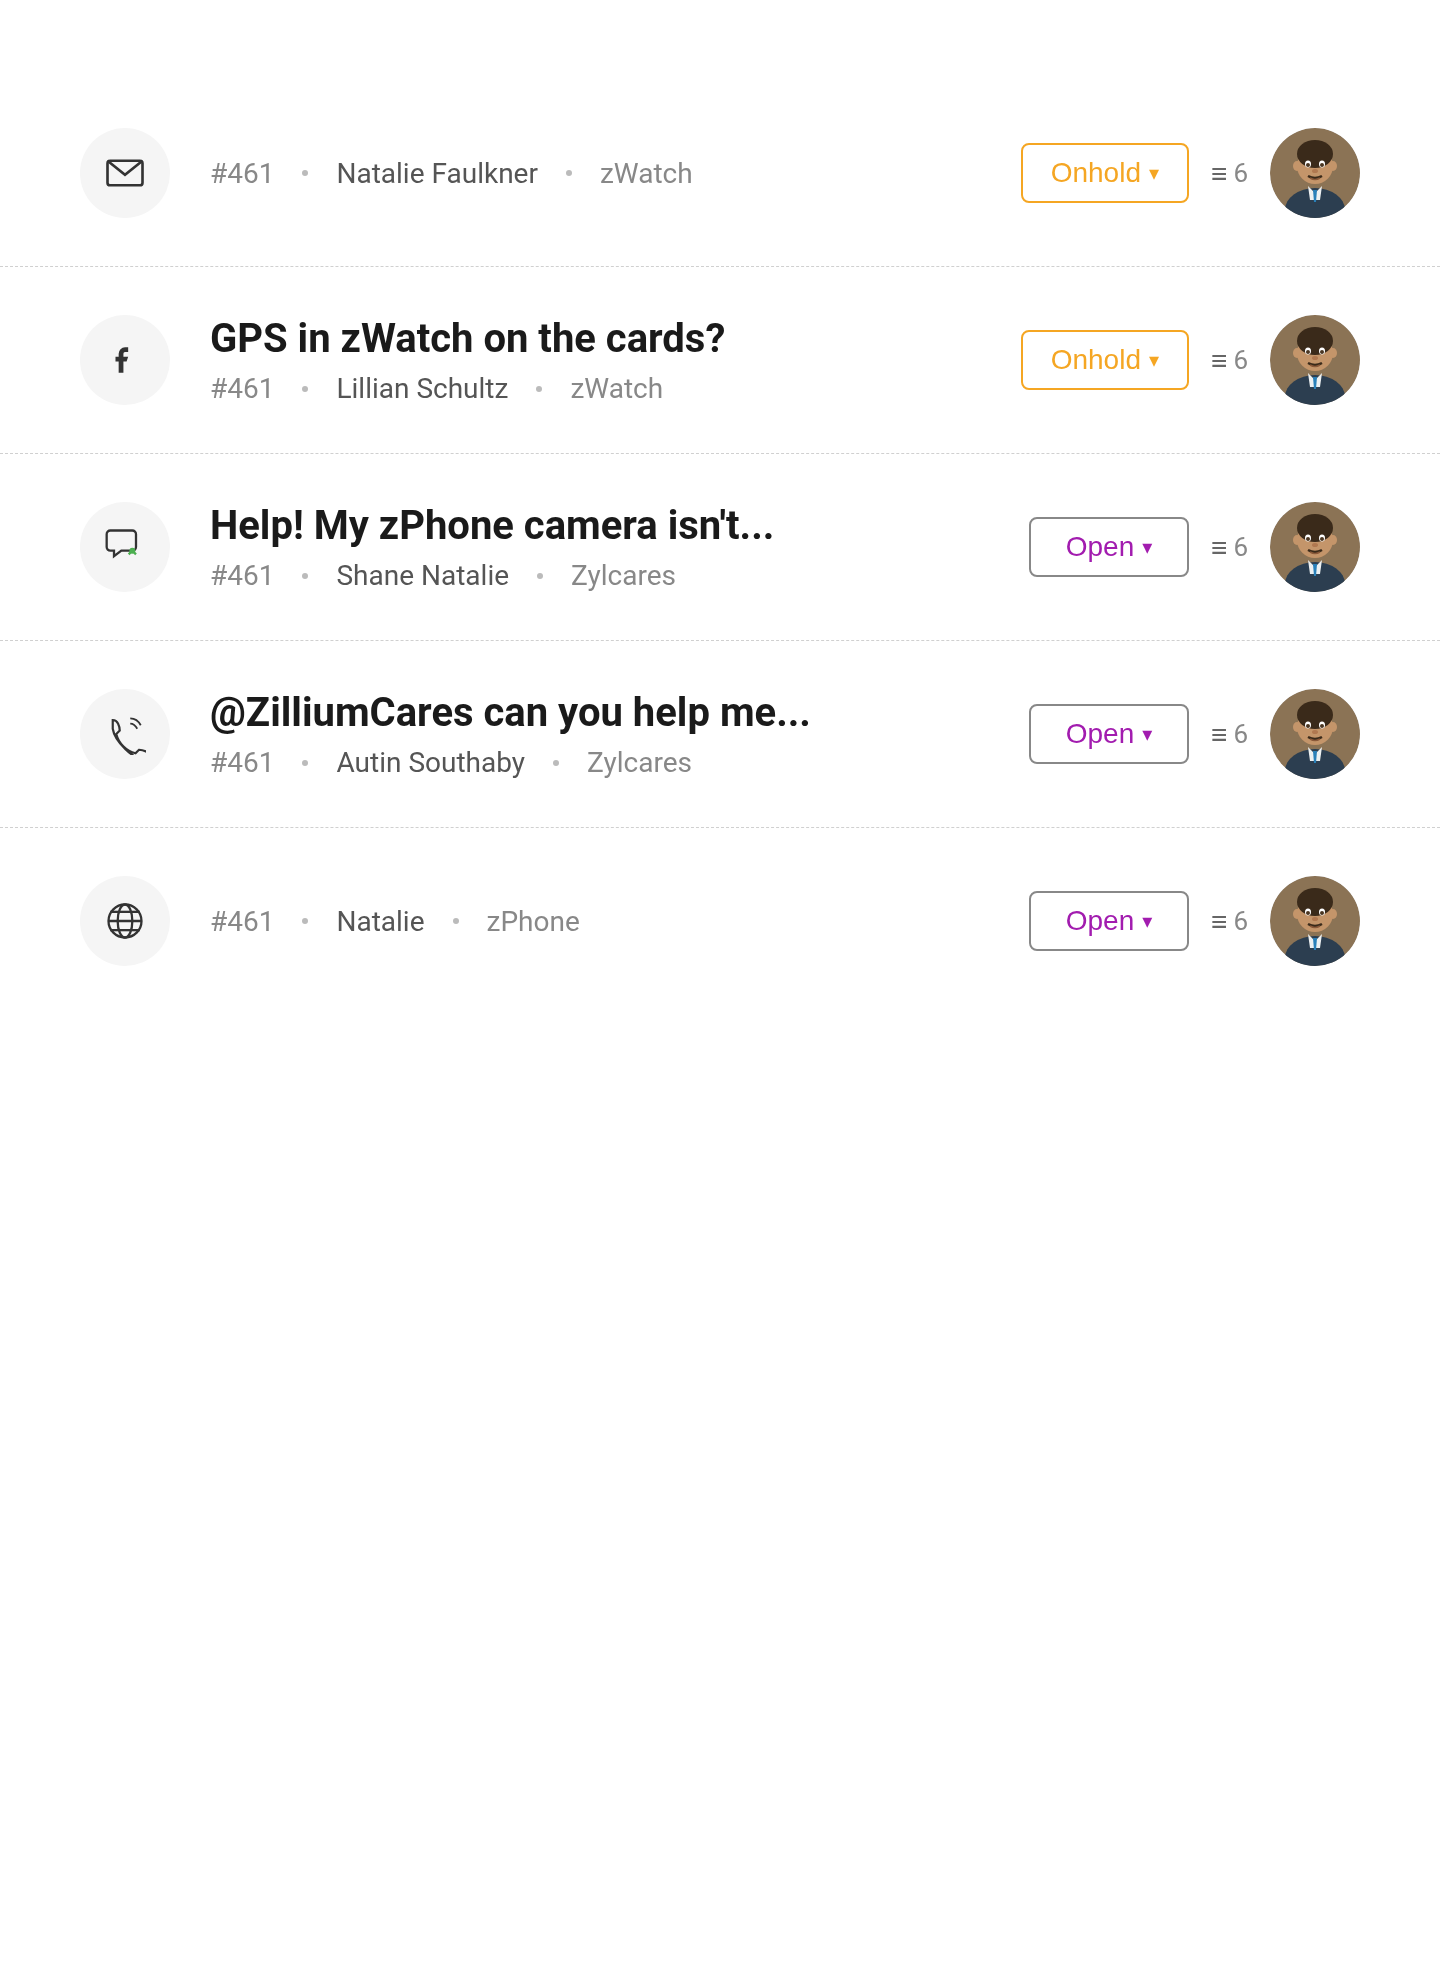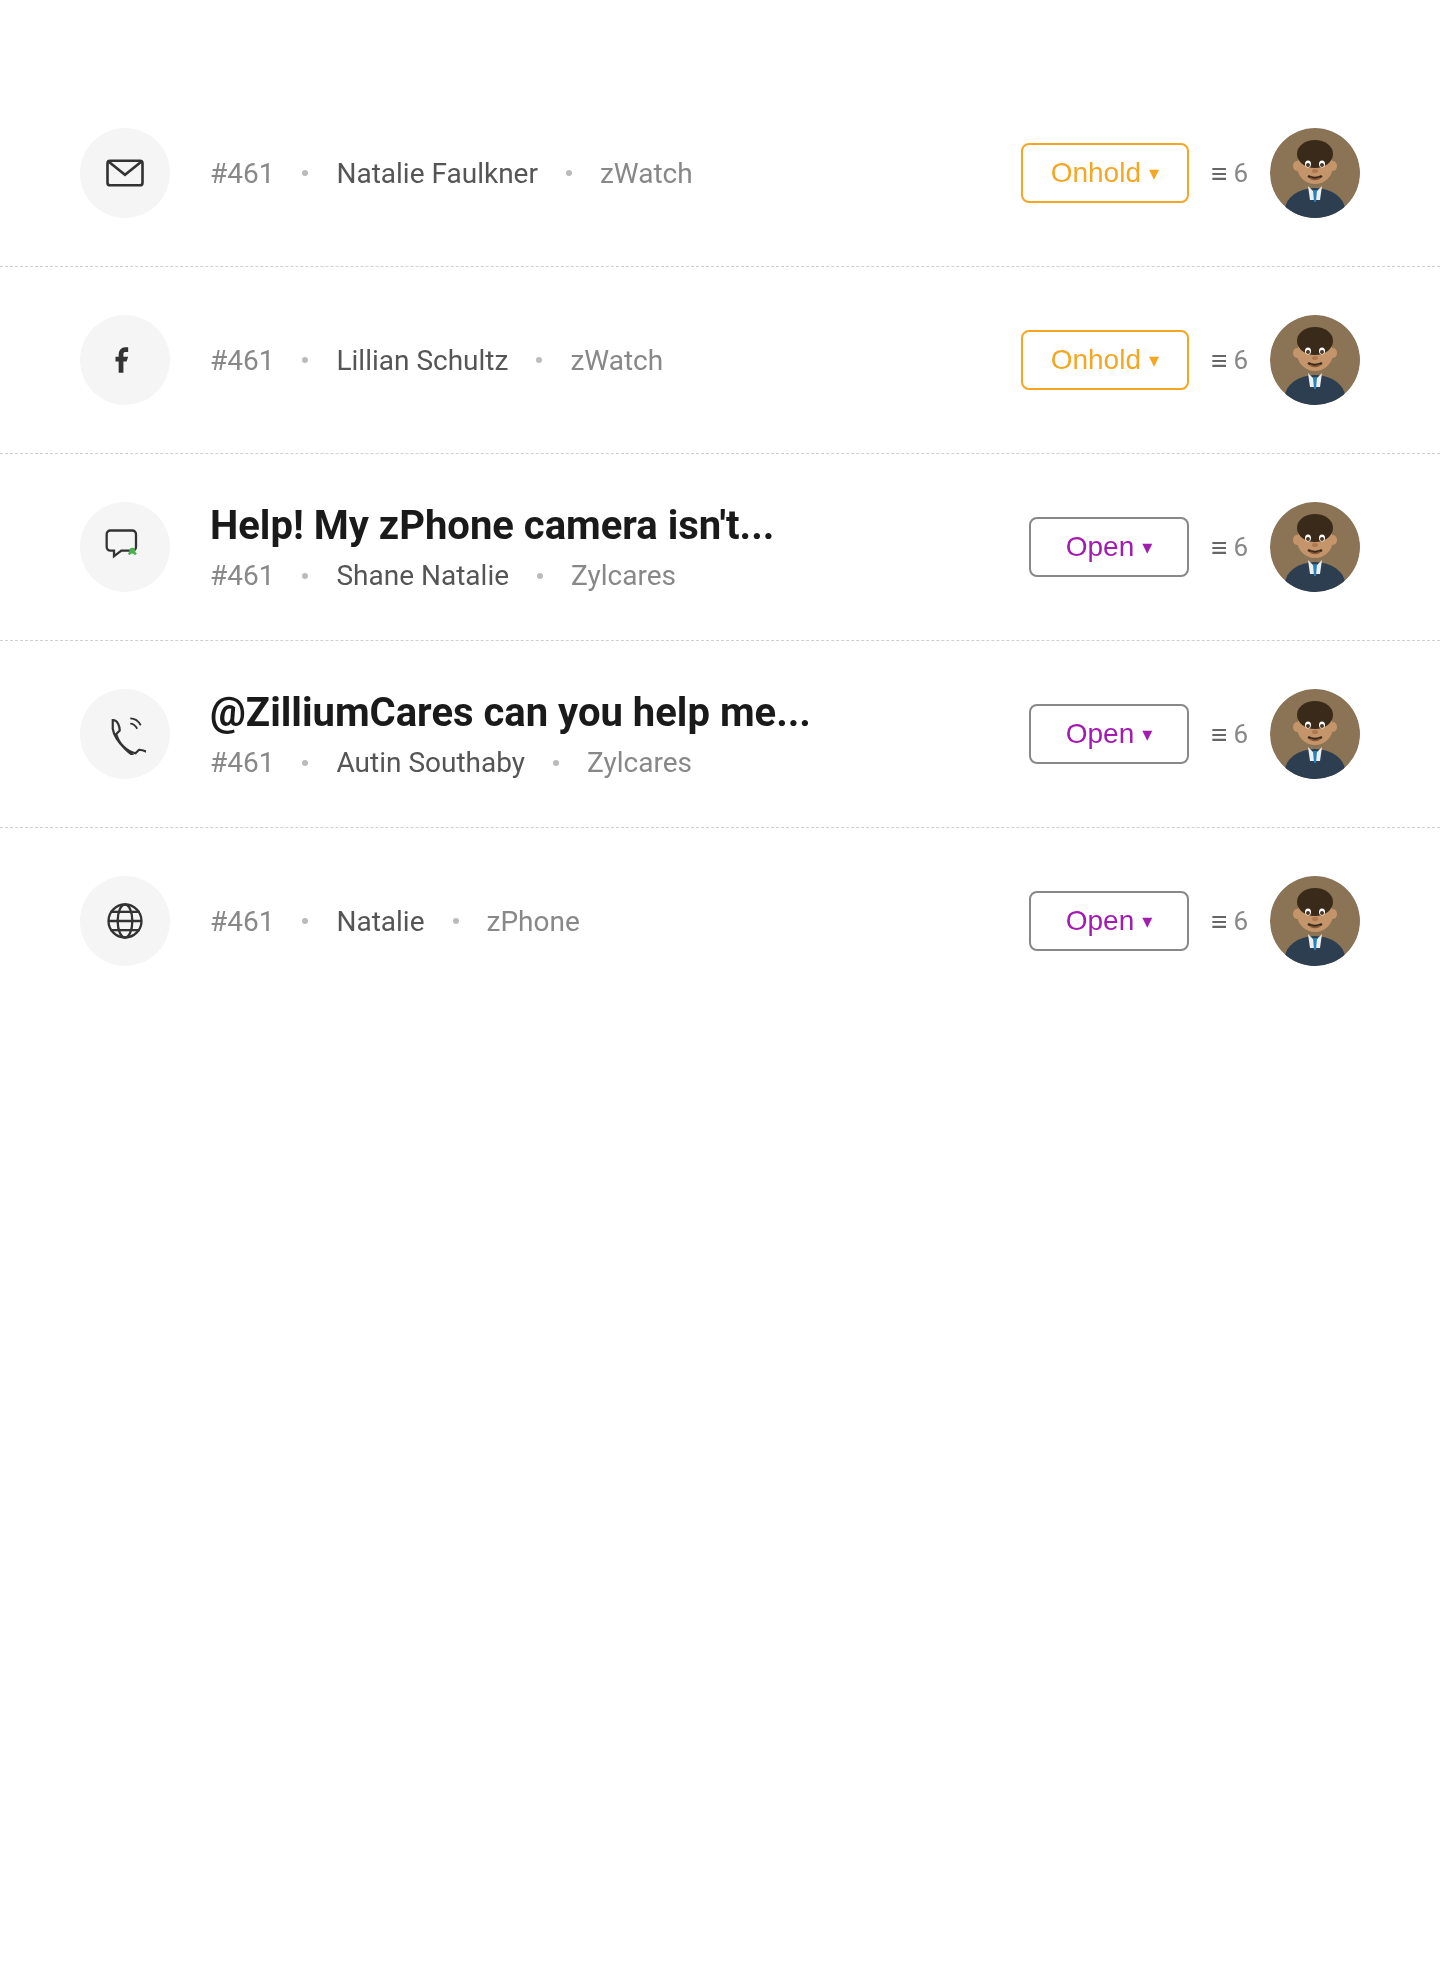--- a/index.html
+++ b/index.html
@@ -206,20 +206,21 @@
       </div>
     </div>
   </div>
     <div class="ticket-item">
     <div class="ticket-icon-wrap">
       <svg viewBox="0 0 48 48" width="38" height="38" fill="#333">
         <path d="M28 8h-4a8 8 0 0 0-8 8v4h-4v6h4v14h6V26h4l2-6h-6v-4a2 2 0 0 1 2-2h4z"></path>
       </svg>
     </div>
     <div class="ticket-content">
+      <div class="ticket-title">GPS in zWatch on the cards?</div>
       <div class="ticket-meta">
         <span class="ticket-id">#461</span>
         <span class="dot"></span>
         <span class="ticket-assignee">Lillian Schultz</span>
         <span class="dot"></span>
         <span class="ticket-brand">zWatch</span>
       </div>
     </div>
     <div class="ticket-actions">
       <button class="status-badge onhold">

